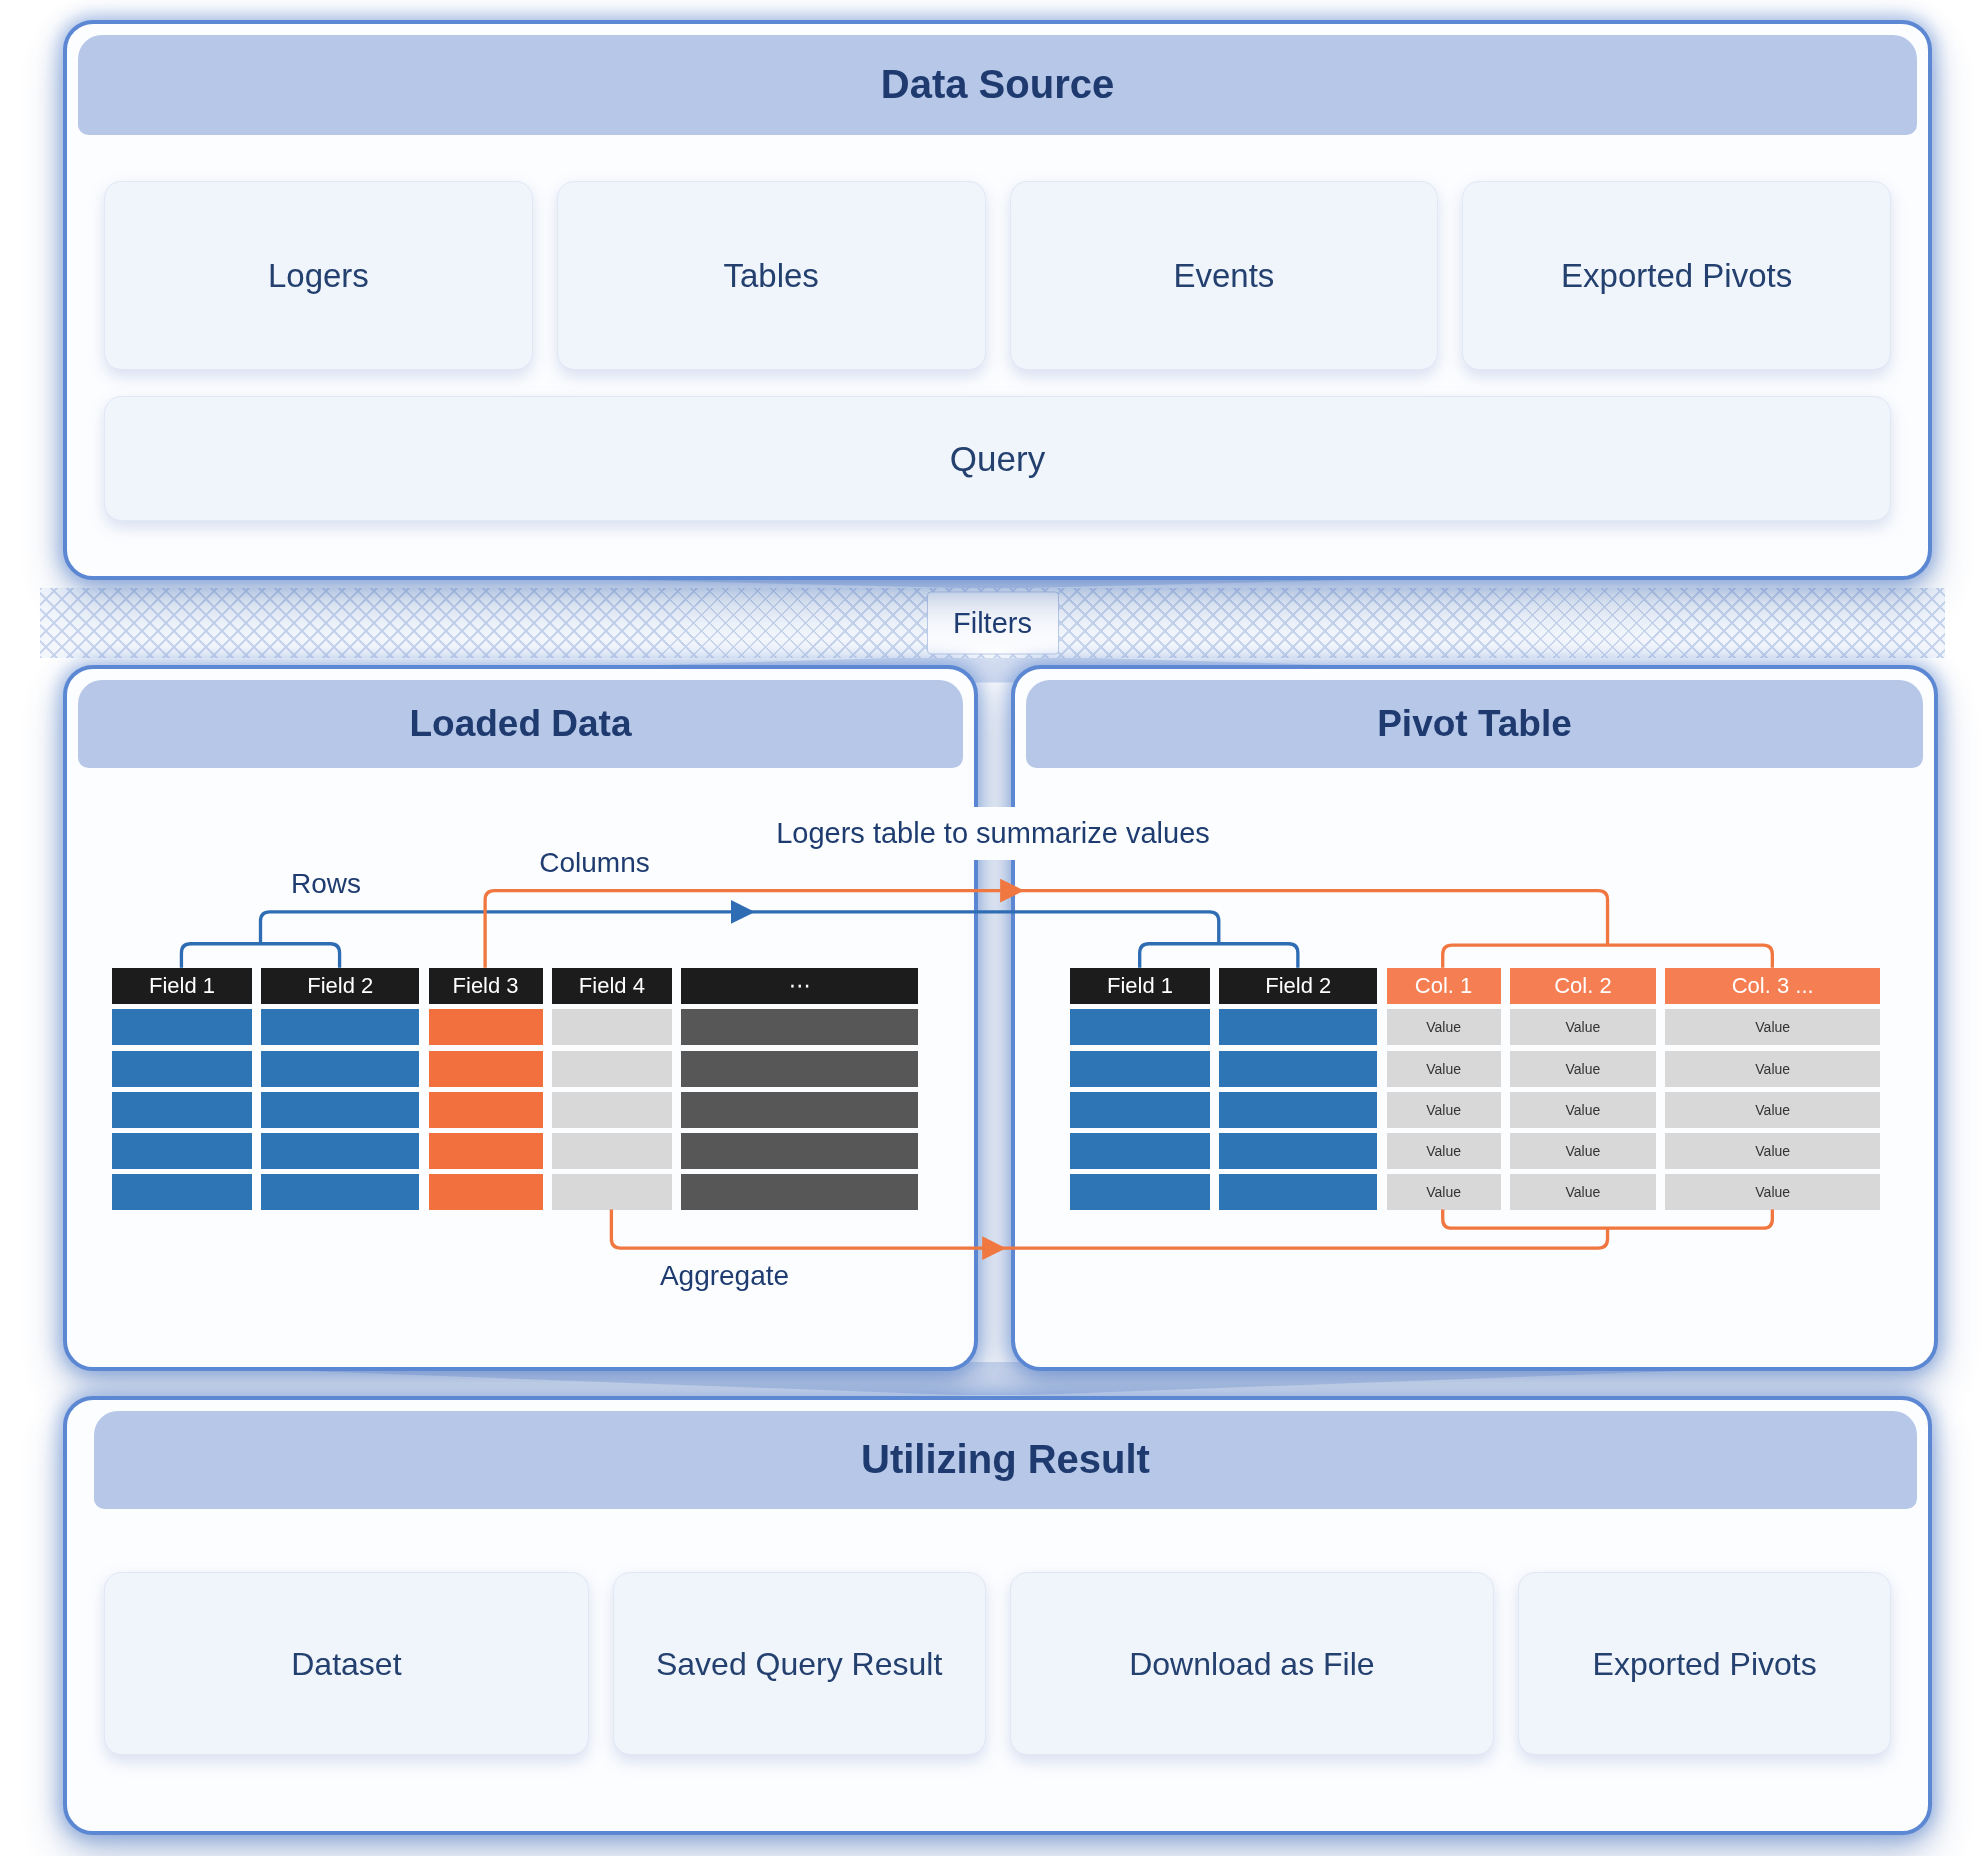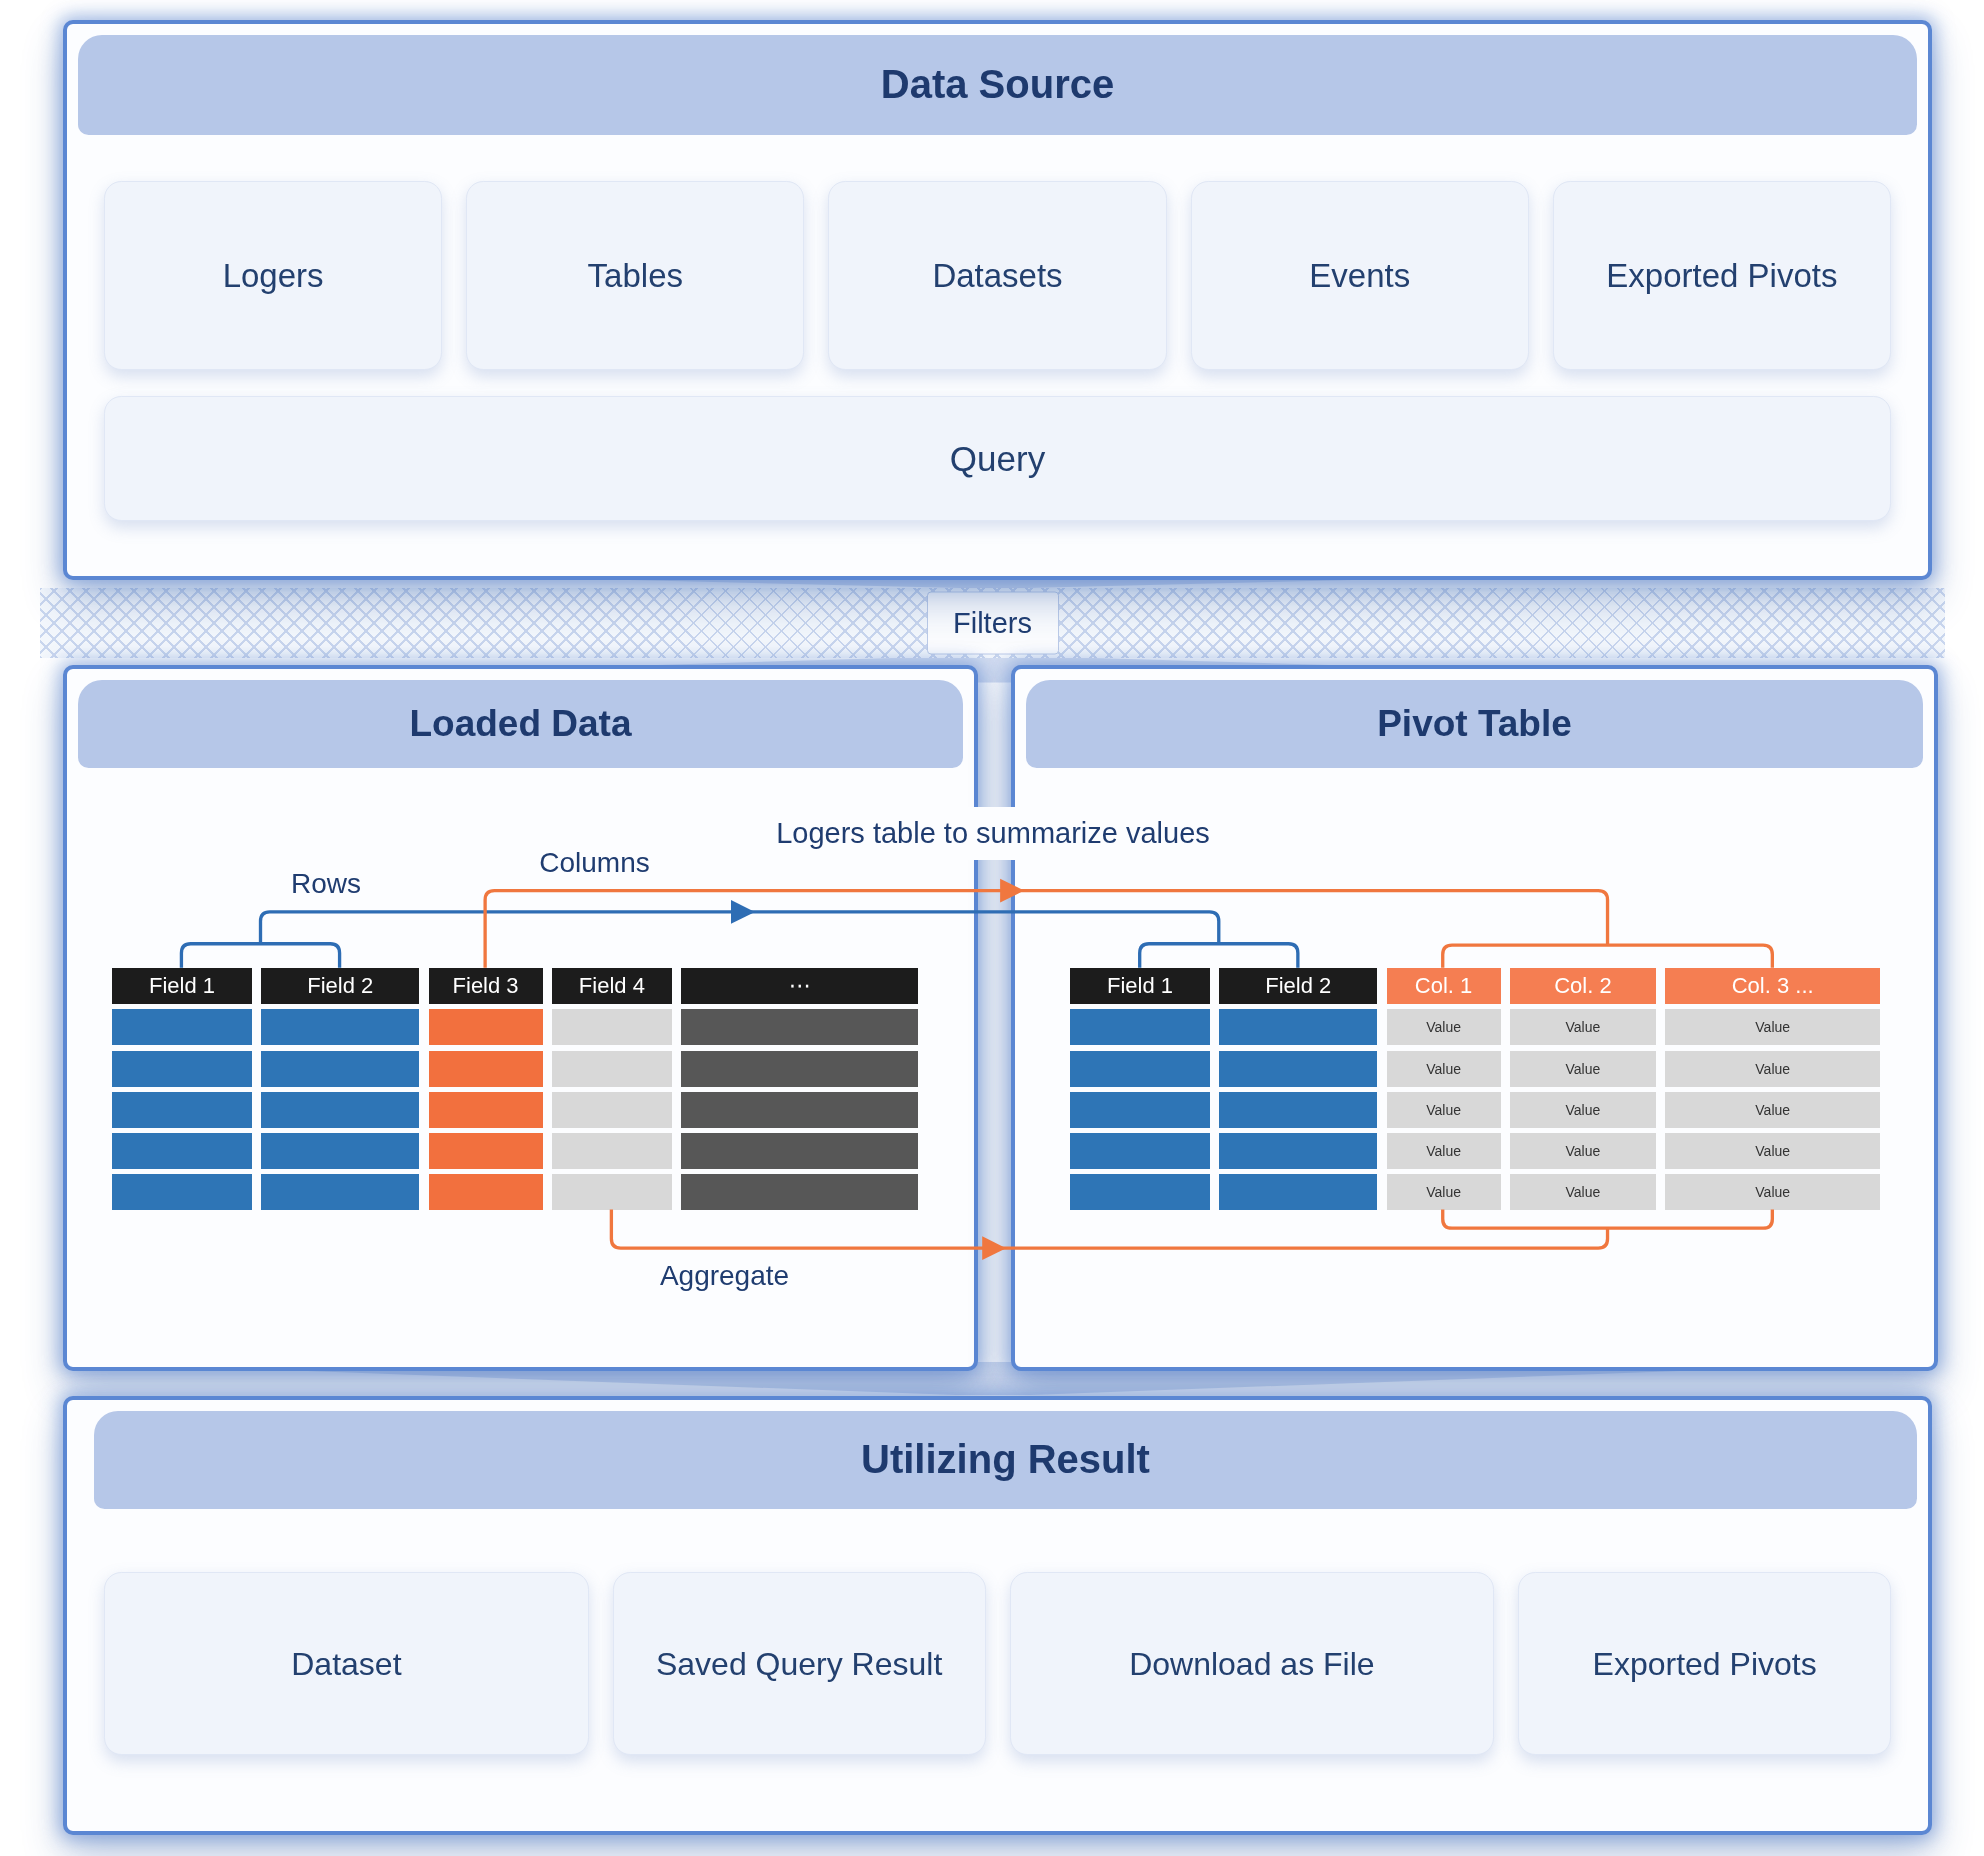--- a/index.html
+++ b/index.html
@@ -4,21 +4,21 @@
 <style>
   html,body{margin:0;padding:0;}
   body{
     width:1985px;height:1857px;position:relative;background:#ffffff;
     font-family:"Liberation Sans",sans-serif;overflow:hidden;color:#1f3c70;
   }
   
   .panel{
     position:absolute;background:#fcfdff;
     border:4.7px solid var(--container-border,#5b87d3);
-    border-radius:10px;z-index:1;
+    border-radius:30px;z-index:1;
     box-shadow:0 0 17.3px 4px rgba(80,125,205,.50), 0 20px 40px rgba(45,88,163,.32);
   }
   #ds-panel{left:63px;top:20px;width:1861px;height:552px;}
   #loaded-panel{left:63px;top:665px;width:907px;height:698px;}
   #pivot-panel{left:1011px;top:665px;width:919px;height:698px;}
   #result-panel{left:63px;top:1396px;width:1861px;height:431px;}
 
   .section-header{
     position:absolute;left:10.6px;right:10.6px;top:10.6px;
     background:var(--header-bar,#b6c7e8);
@@ -112,21 +112,20 @@
 
 <div class="filters-band">
   <div class="filters-label">Filters</div>
 </div>
 
 <div class="panel" id="ds-panel">
   <div class="section-header h-top">Data Source</div>
   <div class="cards-row" id="ds-cards">
     <div class="card">Logers</div>
     <div class="card">Tables</div>
-    <div class="card">Datasets</div>
     <div class="card">Events</div>
     <div class="card">Exported Pivots</div>
   </div>
   <div class="card query-bar">Query</div>
 </div>
 
 <div class="panel" id="loaded-panel">
   <div class="section-header h-mid">Loaded Data</div>
 </div>
 <div class="panel" id="pivot-panel">

